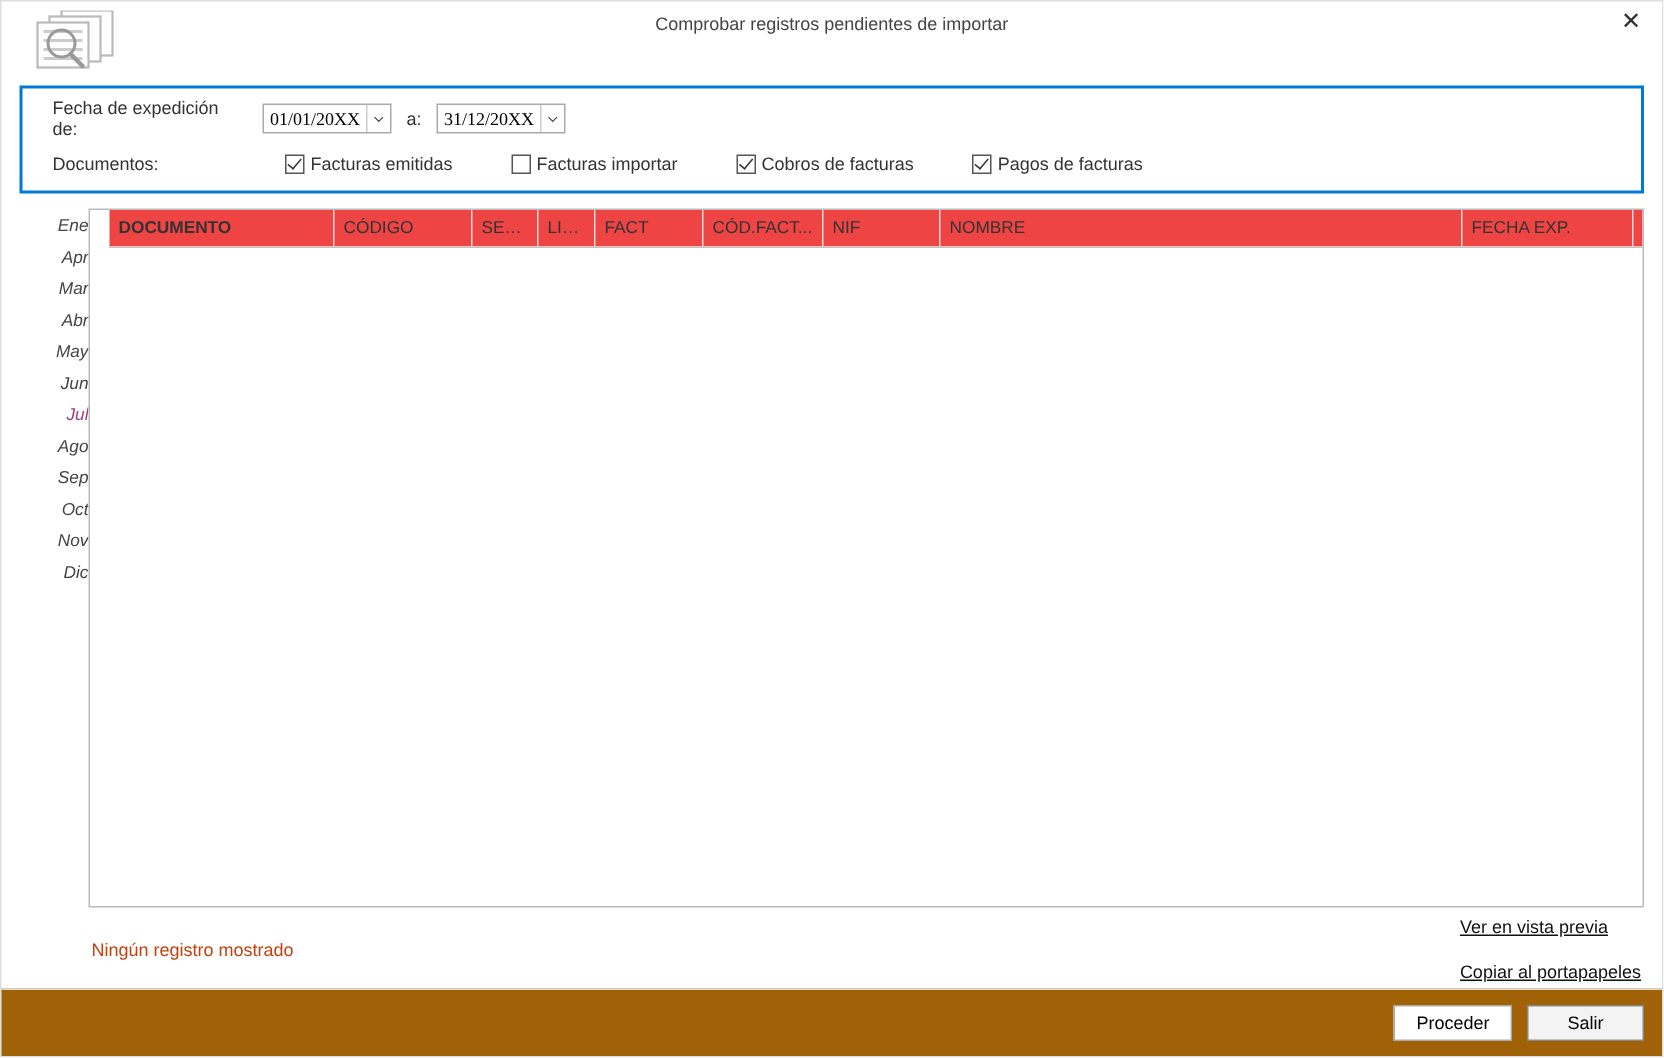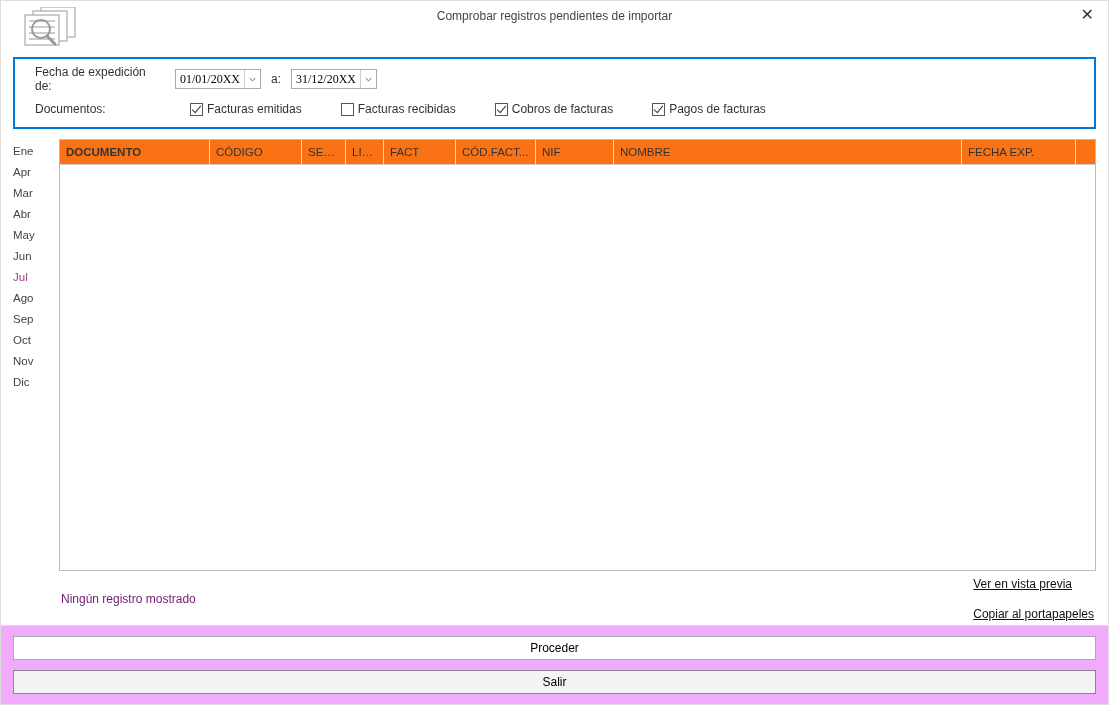--- a/index.html
+++ b/index.html
@@ -120,22 +120,23 @@
   .main-area {
     flex: 1;
     display: flex;
     padding: 0 12px;
     min-height: 0;
   }
   .month-rail {
     width: 46px;
     display: flex;
     flex-direction: column;
-    align-items: flex-start;
+    align-items: flex-end;
     padding-top: 2px;
+    font-style: italic;
   }
   .month-rail .m {
     height: 21px;
     line-height: 21px;
     font-size: 11.5px;
     color: #444;
     cursor: pointer;
   }
   .month-rail .m.active { color: #a04080; }
   .grid-wrap {
@@ -147,59 +148,59 @@
     flex: 1;
     border: 1px solid #bbb;
     background: #fff;
     overflow: hidden;
     display: flex;
     flex-direction: column;
   }
   .grid-head {
     display: flex;
     border-bottom: 1px solid #ccc;
-    background: #f97316;
+    background: #ef4444;
+    margin-left: 13px;
   }
   .grid-head .hc {
     border-right: 1px solid #ddd;
     padding: 6px 6px;
     font-size: 11.5px;
     color: #333;
     overflow: hidden;
     white-space: nowrap;
     text-overflow: ellipsis;
   }
   .grid-head .hc.bold { font-weight: 600; }
   .grid-body { flex: 1; }
   .status-row {
     display: flex;
     align-items: center;
     padding: 6px 2px 4px 2px;
     font-size: 12px;
   }
-  .status-left { color: #701a75; }
+  .status-left { color: #c2410c; }
   .status-right {
     margin-left: auto;
     display: flex;
     gap: 16px;
     flex-direction: column;
   }
   .status-right a {
     color: #111;
     text-decoration: underline;
     cursor: pointer;
   }
   .footer {
     border-top: 1px solid #ddd;
     padding: 10px 12px;
     display: flex;
     justify-content: flex-end;
     gap: 10px;
-    background: #f0abfc;
-    flex-direction: column;
+    background: #a16207;
   }
   .btn {
     min-width: 78px;
     height: 24px;
     border: 1px solid #aaa;
     background: #fff;
     font-size: 12px;
     cursor: pointer;
     padding: 0 14px;
     font-family: inherit;
@@ -256,21 +257,21 @@
       </span>
     </div>
     <div class="filter-row">
       <span class="filter-label">Documentos:</span>
       <label class="chk">
         <span class="chk-box checked"></span>
         <span>Facturas emitidas</span>
       </label>
       <label class="chk">
         <span class="chk-box"></span>
-        <span>Facturas recibidas</span>
+        <span>Facturas importar</span>
       </label>
       <label class="chk">
         <span class="chk-box checked"></span>
         <span>Cobros de facturas</span>
       </label>
       <label class="chk">
         <span class="chk-box checked"></span>
         <span>Pagos de facturas</span>
       </label>
     </div>

